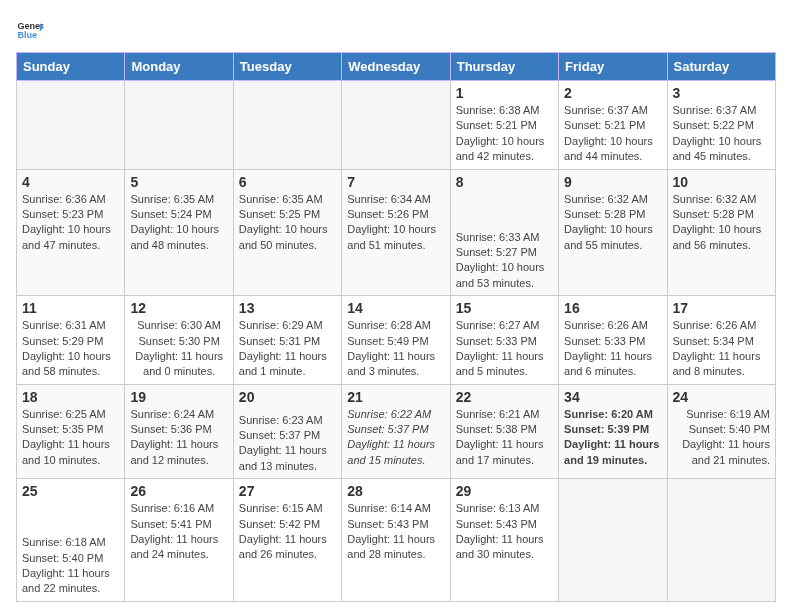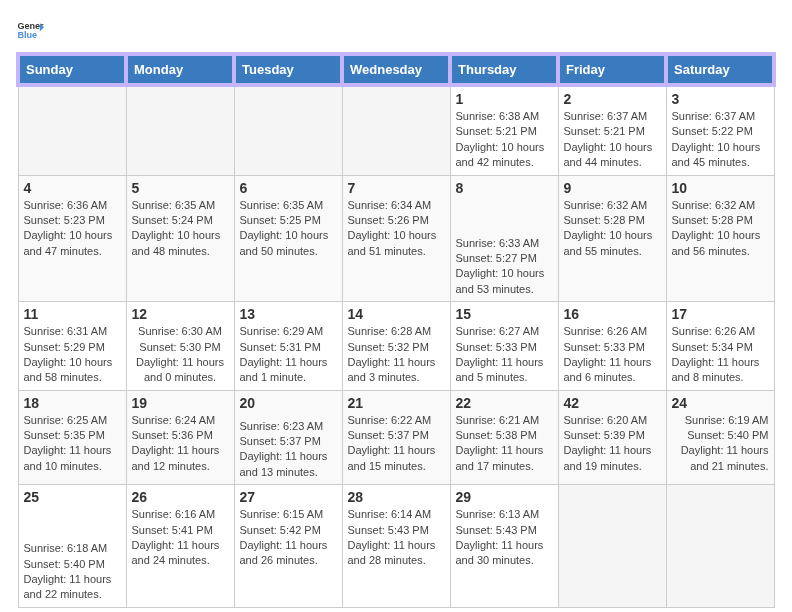--- a/index.html
+++ b/index.html
@@ -42,21 +42,21 @@
       border-collapse: collapse;
       font-size: 11px;
     }
     .calendar thead tr th {
       background-color: #3a7abf;
       color: #fff;
       text-align: left;
       padding: 6px 6px;
       font-size: 13px;
       font-weight: bold;
-      border: 4px solid #c4b5fd;
+      border: 1px solid #c4b5fd;
     }
     .calendar tbody tr td {
       border: 1px solid #ccc;
       vertical-align: top;
       padding: 4px 5px;
       width: calc(100% / 7);
       min-height: 80px;
       background: #fff;
     }
     .calendar tbody tr:nth-child(even) td {
@@ -204,21 +204,21 @@
         <td>
           <span class="day-number">13</span>
           <div class="day-info" style="white-space: pre-line;">Sunrise: 6:29 AM
 Sunset: 5:31 PM
 Daylight: 11 hours
 and 1 minute.</div>
         </td>
         <td>
           <span class="day-number">14</span>
           <div class="day-info" style="white-space: pre-line;">Sunrise: 6:28 AM
-Sunset: 5:32 PM
+Sunset: 5:49 PM
 Daylight: 11 hours
 and 3 minutes.</div>
         </td>
         <td>
           <span class="day-number">15</span>
           <div class="day-info" style="white-space: pre-line;">Sunrise: 6:27 AM
 Sunset: 5:33 PM
 Daylight: 11 hours
 and 5 minutes.</div>
         </td>
@@ -254,35 +254,35 @@
         </td>
         <td>
           <span class="day-number">20</span>
           <div class="day-info" style="white-space: pre-line; margin-top: 8px;">Sunrise: 6:23 AM
 Sunset: 5:37 PM
 Daylight: 11 hours
 and 13 minutes.</div>
         </td>
         <td>
           <span class="day-number">21</span>
-          <div class="day-info" style="white-space: pre-line;">Sunrise: 6:22 AM
+          <div class="day-info" style="white-space: pre-line; font-style: italic;">Sunrise: 6:22 AM
 Sunset: 5:37 PM
 Daylight: 11 hours
 and 15 minutes.</div>
         </td>
         <td>
           <span class="day-number">22</span>
           <div class="day-info" style="white-space: pre-line;">Sunrise: 6:21 AM
 Sunset: 5:38 PM
 Daylight: 11 hours
 and 17 minutes.</div>
         </td>
         <td>
-          <span class="day-number">42</span>
-          <div class="day-info" style="white-space: pre-line;">Sunrise: 6:20 AM
+          <span class="day-number">34</span>
+          <div class="day-info" style="white-space: pre-line; font-weight: bold;">Sunrise: 6:20 AM
 Sunset: 5:39 PM
 Daylight: 11 hours
 and 19 minutes.</div>
         </td>
         <td>
           <span class="day-number">24</span>
           <div class="day-info" style="white-space: pre-line; text-align: right;">Sunrise: 6:19 AM
 Sunset: 5:40 PM
 Daylight: 11 hours
 and 21 minutes.</div>

